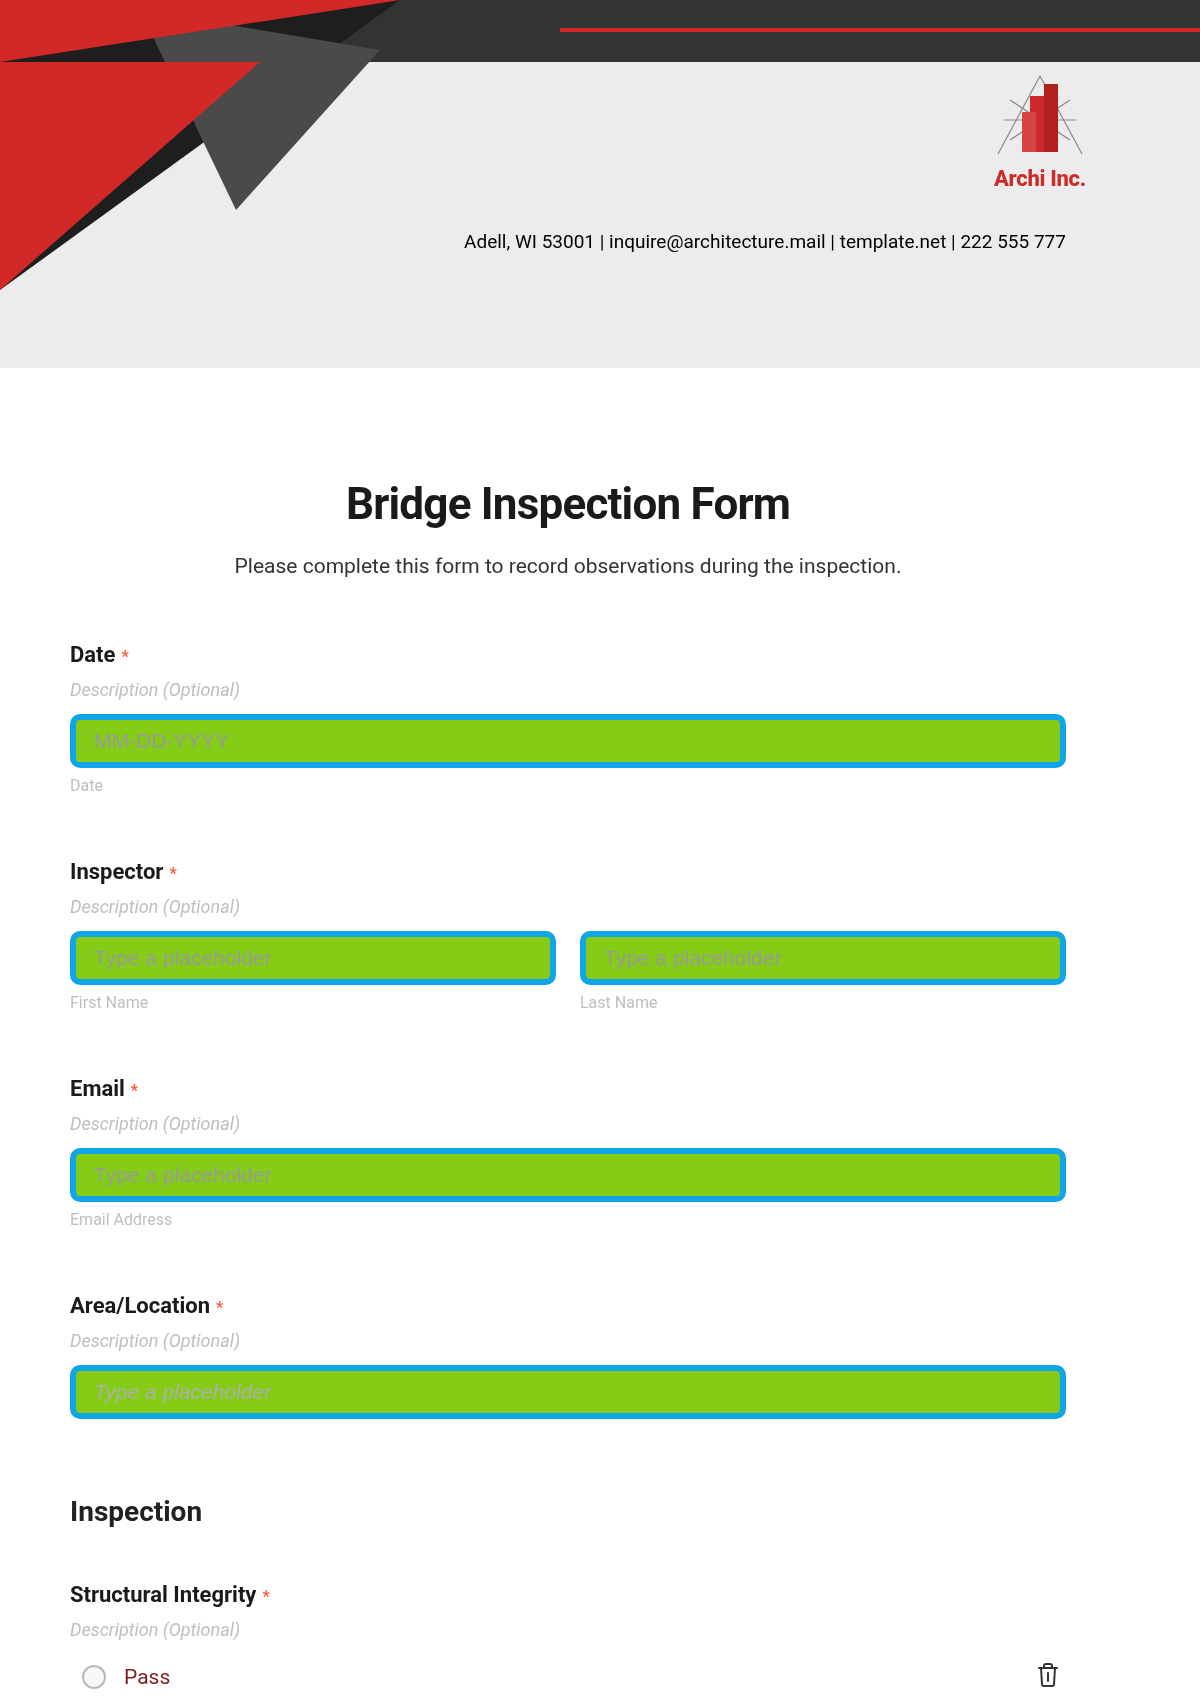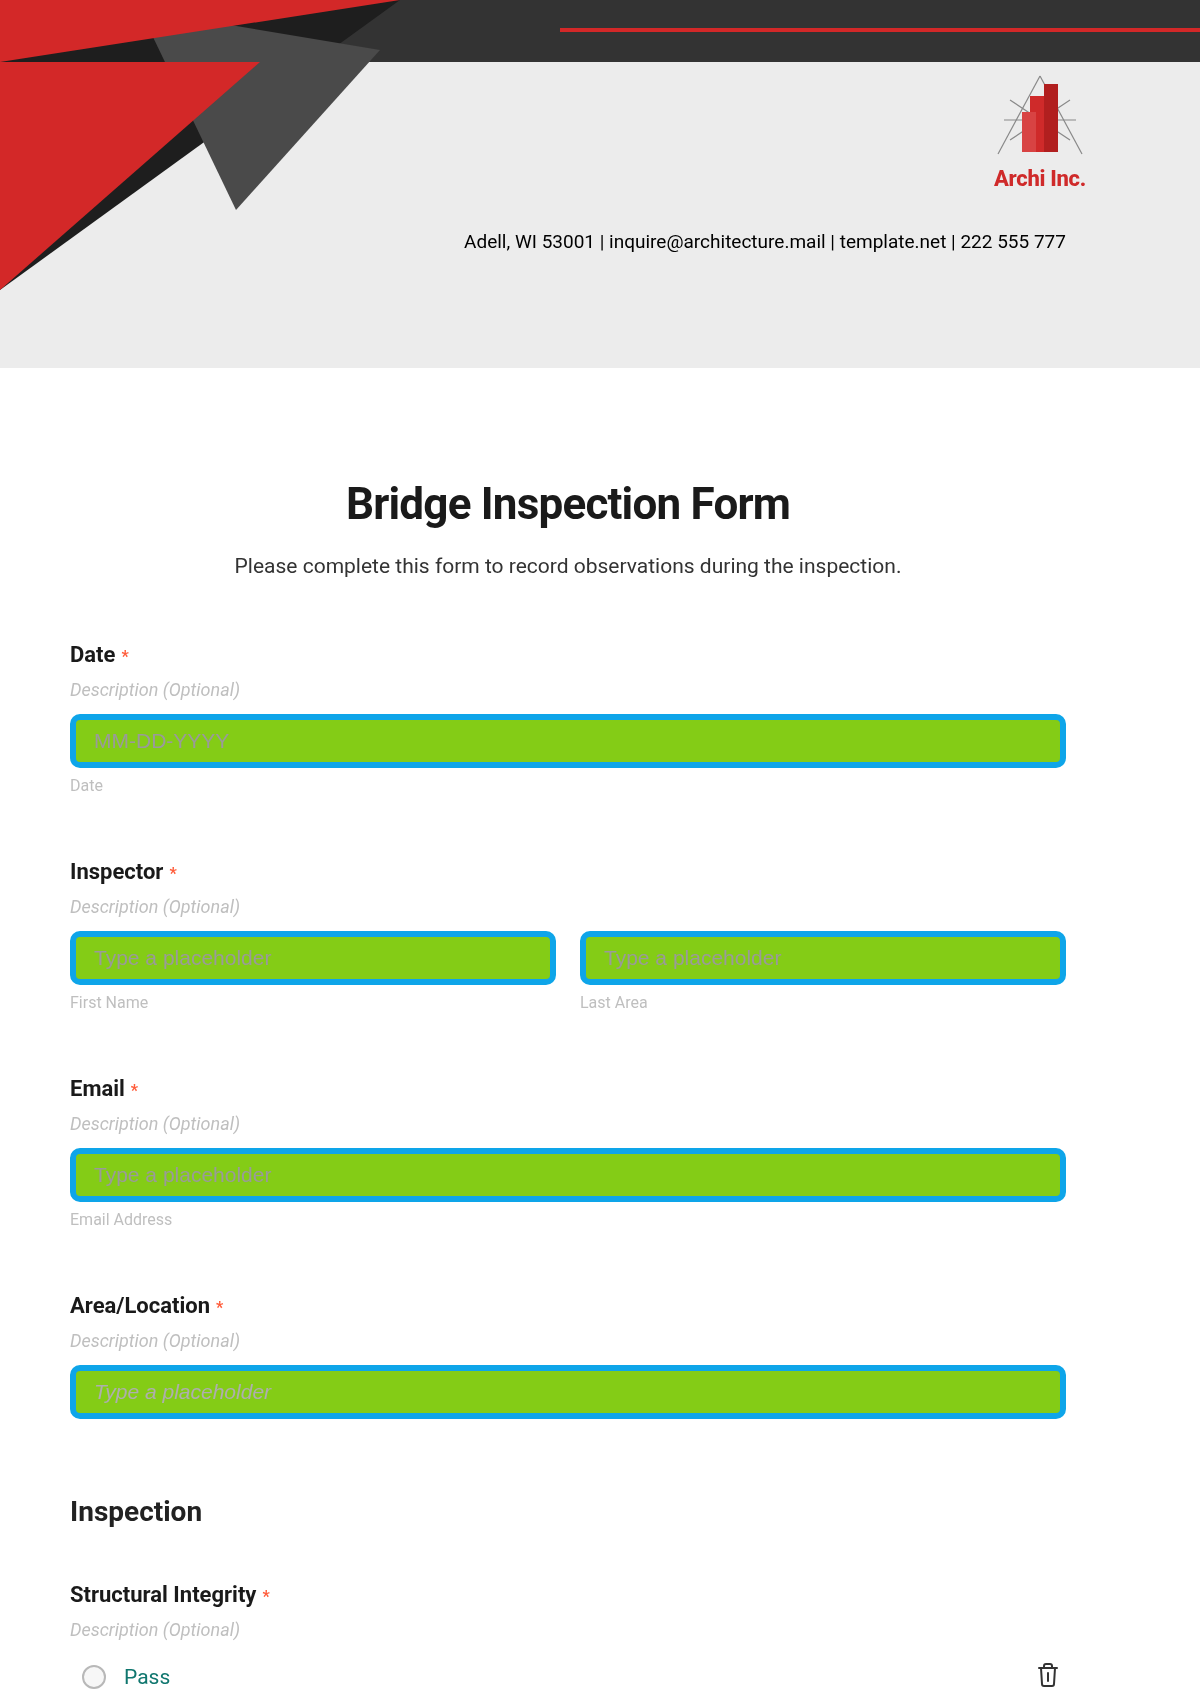--- a/index.html
+++ b/index.html
@@ -154,21 +154,21 @@
       padding: 0 6px 0 12px;
     }
     .radio-left { display: flex; align-items: center; gap: 18px; }
     .radio-circle {
       width: 24px; height: 24px;
       border: 2px solid #b8b8b8;
       border-radius: 50%;
       background: #f7f7f7;
       display: inline-block;
     }
-    .radio-label { font-size: 21px; color: #0f766e; text-align: center; }
+    .radio-label { font-size: 21px; color: #7f1d1d; text-align: center; }
     .trash-icon { color: #444; }
   </style>
 </head>
 <body>
 
 <div class="banner">
   <div class="banner-top"></div>
   <div class="tri1"></div>
   <div class="tri3"></div>
   <div class="tri2"></div>
@@ -213,21 +213,21 @@
       <span class="req-star">*</span>
     </div>
     <div class="field-desc">Description (Optional)</div>
     <div class="row-2">
       <div class="col">
         <input class="text-input" type="text" placeholder="Type a placeholder" style="">
         <div class="sub-label">First Name</div>
       </div>
       <div class="col">
         <input class="text-input" type="text" placeholder="Type a placeholder" style="">
-        <div class="sub-label">Last Area</div>
+        <div class="sub-label">Last Name</div>
       </div>
     </div>
   </div>
 
   <div class="field-group">
     <div>
       <span class="field-label">Email</span>
       <span class="req-star">*</span>
     </div>
     <div class="field-desc">Description (Optional)</div>

